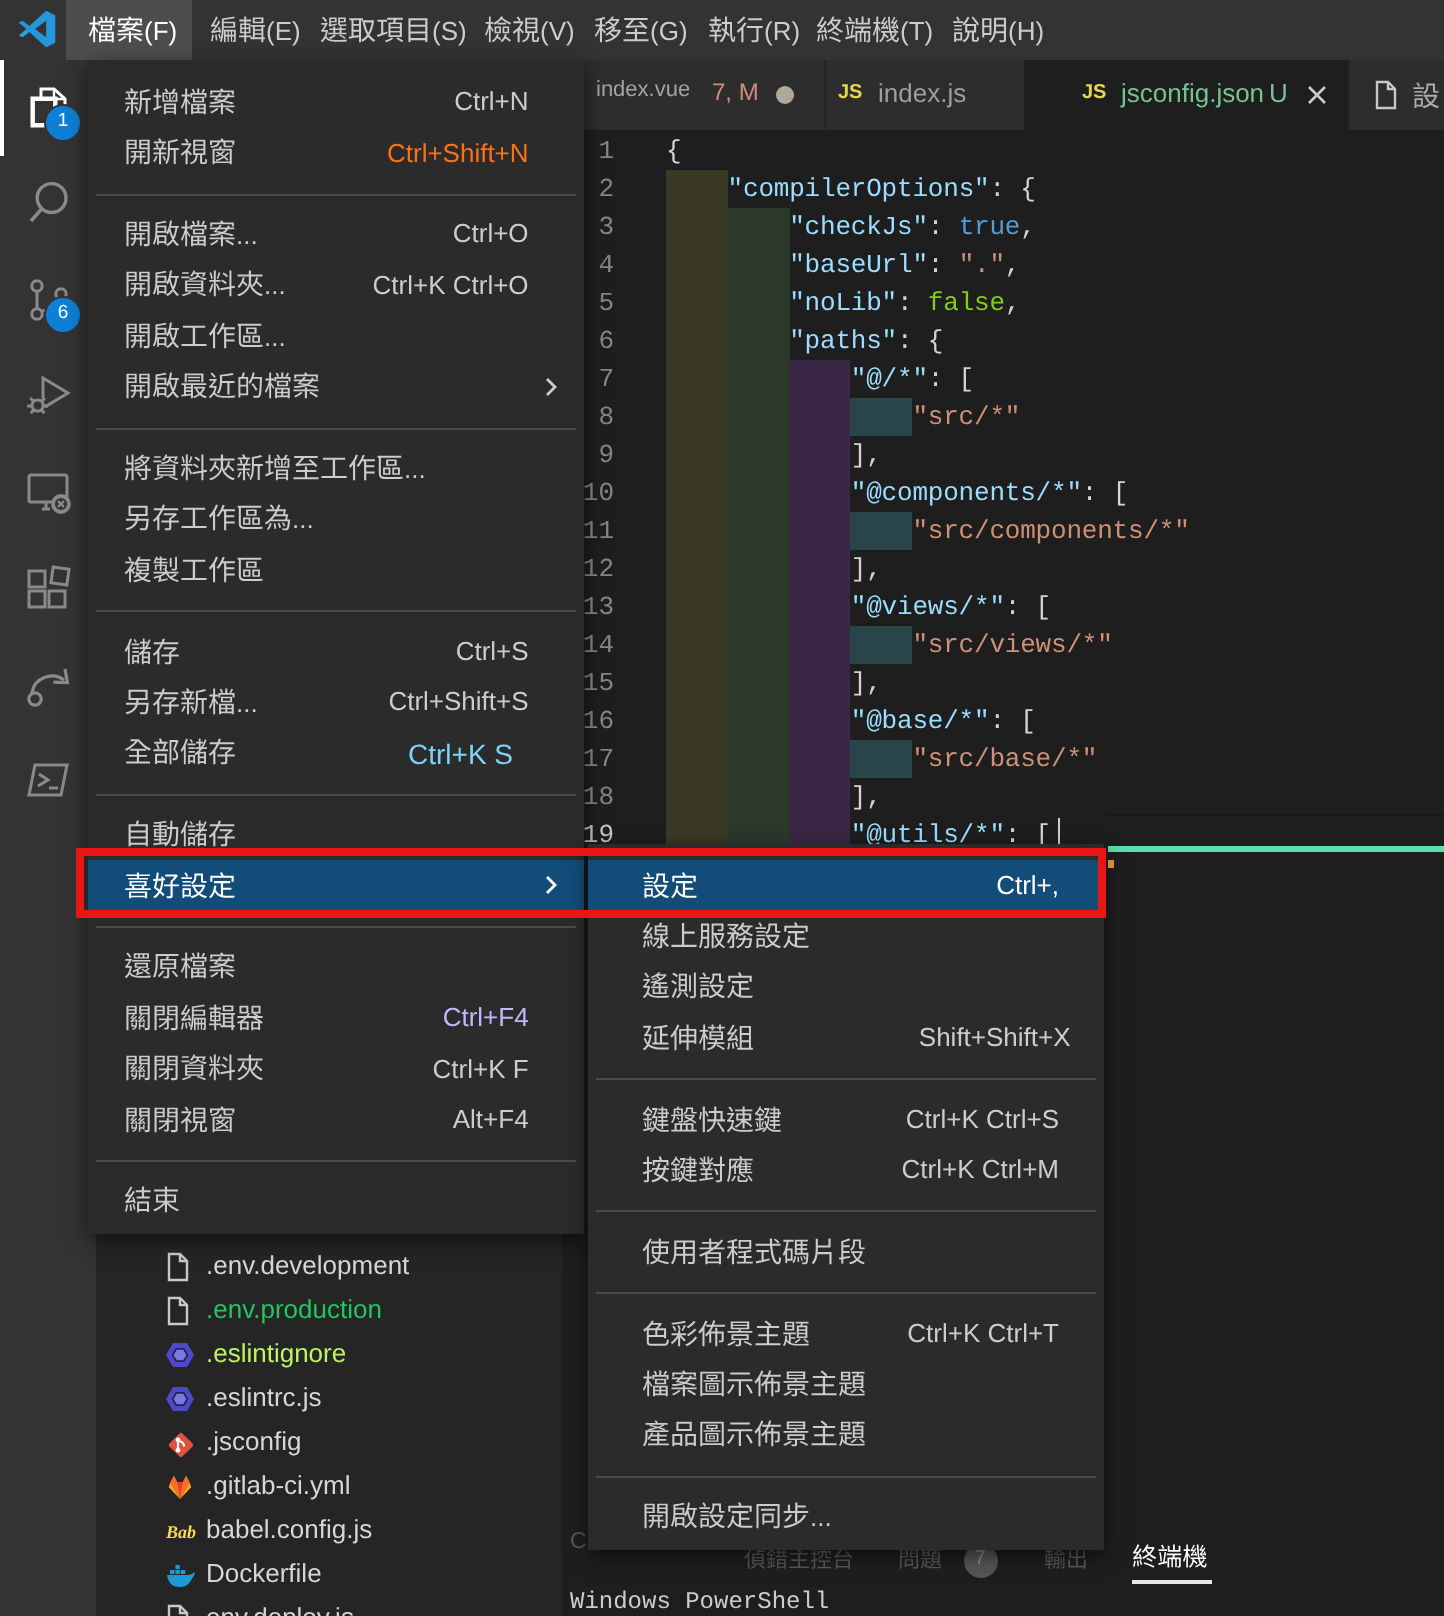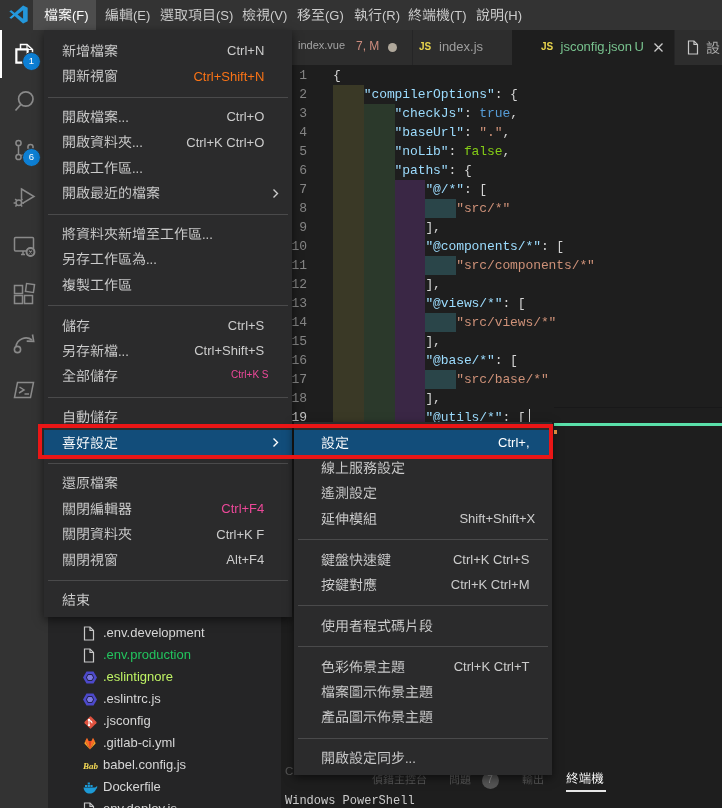--- a/index.html
+++ b/index.html
@@ -359,21 +359,21 @@
     <use href="#c6a94" transform="translate(42.0,17.0) scale(0.014,-0.014)" fill="#cccccc"></use>
     <text x="56.0" y="17.0" style="font-family:'Liberation Sans',sans-serif;font-size:13px;fill:#cccccc">...</text>
   </svg>
 <span class="t" style="left:194.21552734375px;top:343.2999999999999px;font-size:13px;color:#cccccc;z-index:12">Ctrl+Shift+S</span>
 <svg class="r" style="left:62.199999999999996px;top:364.3px;z-index:12" width="58" height="24" viewBox="0 0 58 24">
     <use href="#c5168" transform="translate(0.0,17.0) scale(0.014,-0.014)" fill="#cccccc"></use>
     <use href="#c90e8" transform="translate(14.0,17.0) scale(0.014,-0.014)" fill="#cccccc"></use>
     <use href="#c5132" transform="translate(28.0,17.0) scale(0.014,-0.014)" fill="#cccccc"></use>
     <use href="#c5b58" transform="translate(42.0,17.0) scale(0.014,-0.014)" fill="#cccccc"></use>
   </svg>
-<span class="t" style="left:231px;top:368.6999999999999px;font-size:10px;color:#ec4899;z-index:12">Ctrl+K S</span>
+<span class="t" style="left:204px;top:368.6999999999999px;font-size:14px;color:#7dd3fc;z-index:12">Ctrl+K S</span>
 <div class="abs" style="left:48.3px;top:396.6999999999999px;width:240.0px;height:1px;background:#4a4a4b;z-index:11"></div>
 <svg class="r" style="left:62.199999999999996px;top:405.1px;z-index:12" width="58" height="24" viewBox="0 0 58 24">
     <use href="#c81ea" transform="translate(0.0,17.0) scale(0.014,-0.014)" fill="#cccccc"></use>
     <use href="#c52d5" transform="translate(14.0,17.0) scale(0.014,-0.014)" fill="#cccccc"></use>
     <use href="#c5132" transform="translate(28.0,17.0) scale(0.014,-0.014)" fill="#cccccc"></use>
     <use href="#c5b58" transform="translate(42.0,17.0) scale(0.014,-0.014)" fill="#cccccc"></use>
   </svg>
 <div class="abs" style="left:44.3px;top:429.79999999999984px;width:248.0px;height:25.4px;background:#124d7a;z-index:11"></div>
 <svg class="r" style="left:62.199999999999996px;top:430.5px;z-index:12" width="58" height="24" viewBox="0 0 58 24">
     <use href="#c559c" transform="translate(0.0,17.0) scale(0.014,-0.014)" fill="#ffffff"></use>
@@ -391,21 +391,21 @@
     <use href="#c6a94" transform="translate(28.0,17.0) scale(0.014,-0.014)" fill="#cccccc"></use>
     <use href="#c6848" transform="translate(42.0,17.0) scale(0.014,-0.014)" fill="#cccccc"></use>
   </svg>
 <svg class="r" style="left:62.199999999999996px;top:496.7px;z-index:12" width="72" height="24" viewBox="0 0 72 24">
     <use href="#c95dc" transform="translate(0.0,17.0) scale(0.014,-0.014)" fill="#cccccc"></use>
     <use href="#c9589" transform="translate(14.0,17.0) scale(0.014,-0.014)" fill="#cccccc"></use>
     <use href="#c7de8" transform="translate(28.0,17.0) scale(0.014,-0.014)" fill="#cccccc"></use>
     <use href="#c8f2f" transform="translate(42.0,17.0) scale(0.014,-0.014)" fill="#cccccc"></use>
     <use href="#c5668" transform="translate(56.0,17.0) scale(0.014,-0.014)" fill="#cccccc"></use>
   </svg>
-<span class="t" style="left:221.32001953125px;top:501.09999999999974px;font-size:13px;color:#ec4899;z-index:12">Ctrl+F4</span>
+<span class="t" style="left:221.32001953125px;top:501.09999999999974px;font-size:13px;color:#c4b5fd;z-index:12">Ctrl+F4</span>
 <svg class="r" style="left:62.199999999999996px;top:522.1px;z-index:12" width="72" height="24" viewBox="0 0 72 24">
     <use href="#c95dc" transform="translate(0.0,17.0) scale(0.014,-0.014)" fill="#cccccc"></use>
     <use href="#c9589" transform="translate(14.0,17.0) scale(0.014,-0.014)" fill="#cccccc"></use>
     <use href="#c8cc7" transform="translate(28.0,17.0) scale(0.014,-0.014)" fill="#cccccc"></use>
     <use href="#c6599" transform="translate(42.0,17.0) scale(0.014,-0.014)" fill="#cccccc"></use>
     <use href="#c593e" transform="translate(56.0,17.0) scale(0.014,-0.014)" fill="#cccccc"></use>
   </svg>
 <span class="t" style="left:216.26728515625px;top:526.4999999999998px;font-size:13px;color:#cccccc;z-index:12">Ctrl+K F</span>
 <svg class="r" style="left:62.199999999999996px;top:547.5px;z-index:12" width="58" height="24" viewBox="0 0 58 24">
     <use href="#c95dc" transform="translate(0.0,17.0) scale(0.014,-0.014)" fill="#cccccc"></use>

